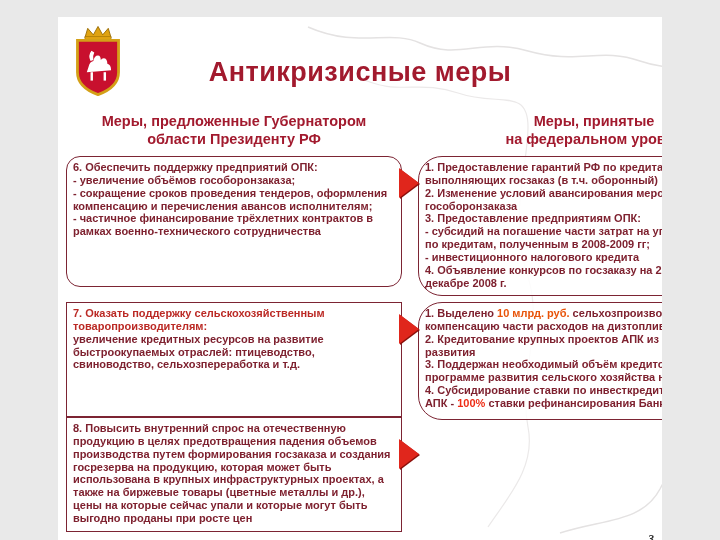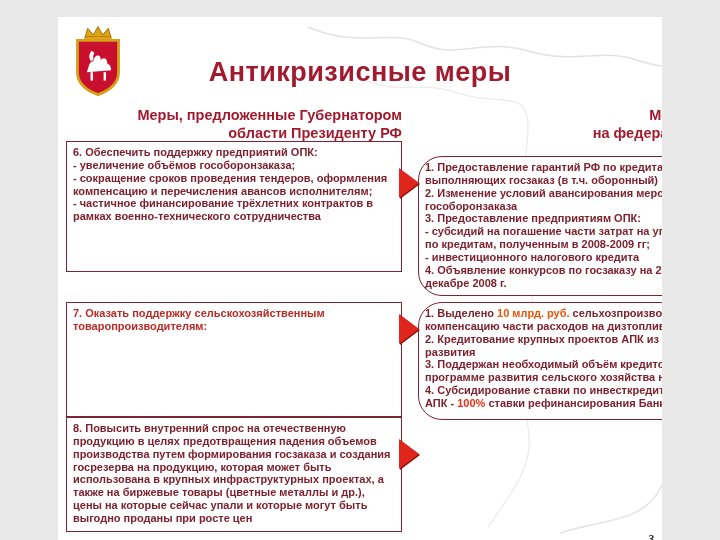--- a/index.html
+++ b/index.html
@@ -7,37 +7,37 @@
     position:relative;width:604px;height:540px;background:#ffffff;
     overflow:hidden;font-family:"Liberation Sans",sans-serif;margin:17px auto;
   }
   .watermark{position:absolute;left:0;top:0;width:720px;height:540px;z-index:0;pointer-events:none;}
   .crest{position:absolute;left:12px;top:6px;width:56px;height:76px;z-index:2;}
   .title{
     position:absolute;top:40px;left:0;width:100%;text-align:center;
     font-size:27px;font-weight:bold;color:#a21a2e;z-index:1;letter-spacing:.5px;
   }
   .col-header{
-    position:absolute;top:89px;font-size:14.5px;font-weight:bold;color:#a21a2e;
-    text-align:right;line-height:1.25;z-index:1;white-space:pre-line;
+    position:absolute;top:95px;font-size:14.5px;font-weight:bold;color:#a21a2e;
+    text-align:center;line-height:1.25;z-index:1;white-space:pre-line;
   }
   .col-header.left{left:8px;width:336px;}
   .col-header.right{left:360px;width:352px;}
   .box{
     position:absolute;border:1px solid #7c2433;padding:4px 6px;box-sizing:border-box;
     font-size:11px;line-height:1.17;color:#7e212f;font-weight:bold;background:rgba(255,255,255,.85);z-index:1;
   }
   .box .body,.box .text{white-space:pre-line;}
   .lead.block{display:block;}
   .lead.bright{color:#bb2a25;}
   .hl-amount{color:#e8540a;}
   .hl-percent{color:#ee2d16;text-align:center;}
   .box.colL{left:8px;width:336px;}
   .box.colR{left:360px;width:352px;border-radius:24px;}
-  .bL1{top:124px;min-height:131px;}
+  .bL1{top:139px;min-height:131px;border-radius:14px;}
   .bR1{top:139px;min-height:140px;}
   .bL2{top:285px;min-height:115px;}
   .bR2{top:285px;min-height:118px;}
   .bL3{top:400px;min-height:115px;}
   .bR3{top:410px;min-height:62px;}
   .arrow{
     position:absolute;left:341px;width:0;height:0;z-index:2;
     border-top:15px solid transparent;border-bottom:15px solid transparent;
     border-left:20px solid #e0261c;filter:drop-shadow(1px 1px 0 #8a0f0a);
   }
@@ -89,20 +89,21 @@
     <span class="text">1. Предоставление гарантий РФ по кредитам предприятий, выполняющих госзаказ (в т.ч. оборонный)
 2. Изменение условий авансирования мероприятий ФЦП и гособоронзаказа
 3. Предоставление предприятиям ОПК:
 - субсидий на погашение части затрат на уплату процентов по кредитам, полученным в 2008-2009 гг;
 - инвестиционного налогового кредита
 4. Объявление конкурсов по госзаказу на 2009-2010 гг. в декабре 2008 г.</span>
   </div>
 
   <div class="box colL bL2">
     <span class="lead block bright">7. Оказать поддержку сельскохозяйственным товаропроизводителям:</span>
+    <span class="body">увеличение кредитных ресурсов на развитие быстроокупаемых отраслей: птицеводство, свиноводство, сельхозпереработка и т.д.</span>
   </div>
   <div class="arrow a2"></div>
   <div class="box colR bR2">
     <span class="text">1. Выделено </span><span class="text hl-amount">10 млрд. руб.</span><span class="text"> сельхозпроизводителям на компенсацию части расходов на дизтопливо
 2. Кредитование крупных проектов АПК из средств Банка развития
 3. Поддержан необходимый объём кредитования по программе развития сельского хозяйства на 2008-2012 гг.
 4. Субсидирование ставки по инвесткредитам предприятиям АПК - </span><span class="text hl-percent">100%</span><span class="text"> ставки рефинансирования Банка России</span>
   </div>
 
   <div class="box colL bL3">

